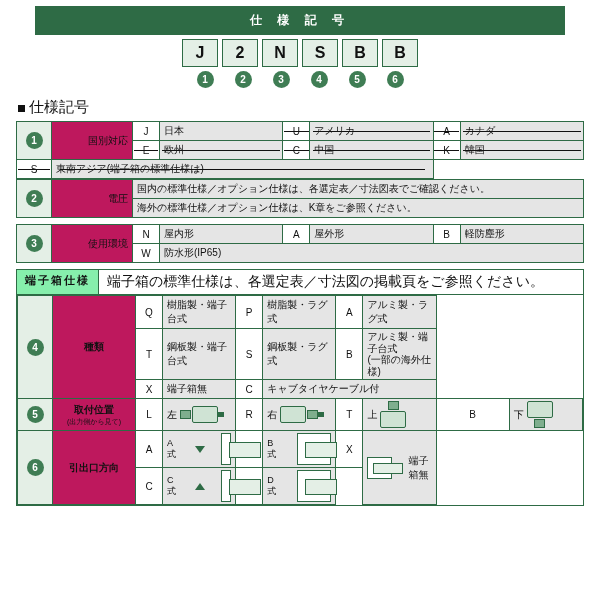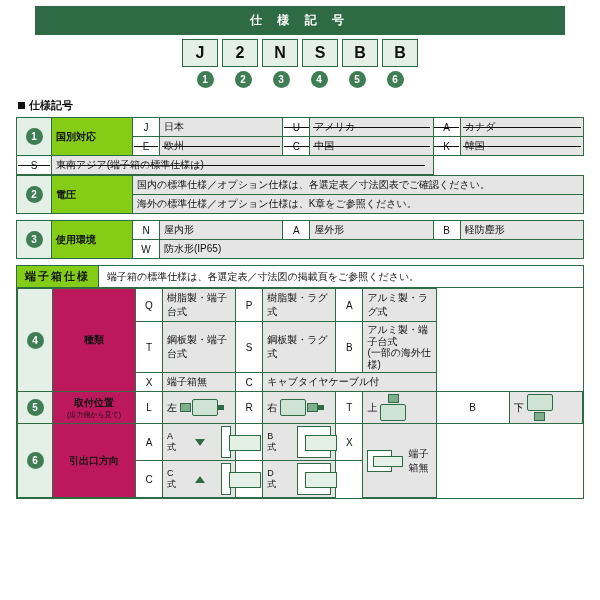--- a/index.html
+++ b/index.html
@@ -26,44 +26,44 @@
   }
   .num-row{display:flex;justify-content:center;gap:4px;margin-top:4px;}
   .circ{
     width:17px;height:17px;border-radius:50%;background:#3f7d54;color:#fff;
     display:flex;align-items:center;justify-content:center;font-size:10px;font-weight:bold;
     margin:0 8.5px;
   }
   .circ-wrap{width:34px;display:flex;justify-content:center;}
 
   
-  .sec-label{margin:10px 0 4px 2px;font-size:11px;font-weight:bold;}
+  .sec-label{margin:10px 0 4px 2px;font-size:15px;font-weight:normal;}
   .sec-label .sq{display:inline-block;width:7px;height:7px;background:#111;margin-right:4px;}
 
   
   table.t{border-collapse:collapse;width:100%;table-layout:fixed;}
   table.t td{border:1px solid #2e6b45;padding:2px 4px;vertical-align:middle;font-size:10px;}
   td.idx{width:26px;text-align:center;background:#e4efe6;}
-  td.name{width:72px;text-align:left;background:#84cc16;font-weight:bold;font-size:11px;}
+  td.name{width:72px;text-align:right;background:#be185d;font-weight:normal;font-size:11px;}
   td.key{width:18px;text-align:center;background:#ffffff;font-size:10px;}
   td.val{background:#e5e5e5;font-size:10px;}
   .strike{position:relative;color:#111;}
   .strike:after{
     content:"";position:absolute;left:2%;right:2%;top:50%;height:1px;background:#111;
   }
   .note{margin:4px 0 2px 2px;font-size:10px;}
 
   
   .tb-wrap{border:1px solid #2e6b45;margin-top:6px;padding:0;}
   .tb-head{display:flex;align-items:stretch;border-bottom:1px solid #2e6b45;}
   .tb-head-title{
-    background:#84cc16;font-weight:bold;letter-spacing:2px;font-size:11px;
+    background:#86efac;font-weight:bold;letter-spacing:2px;font-size:11px;
     padding:3px 8px;border-right:1px solid #2e6b45;white-space:nowrap;
   }
-  .tb-head-text{padding:3px 8px;font-size:10px;display:flex;align-items:center;}
+  .tb-head-text{padding:3px 8px;font-size:14px;display:flex;align-items:center;}
 
   td.idx2{width:26px;text-align:center;background:#e4efe6;}
   td.name2{width:74px;text-align:center;background:#be185d;font-weight:bold;font-size:11px;}
   .small-sub{display:block;font-size:7px;font-weight:normal;letter-spacing:0;}
   .motor{
     display:inline-flex;align-items:center;
   }
   .mbody{width:24px;height:15px;border:1px solid #2e6b45;background:#cfe3d4;border-radius:2px;}
   .mshaft{width:6px;height:5px;background:#2e6b45;}
   .mbox{width:9px;height:7px;border:1px solid #2e6b45;background:#7fae8e;}

